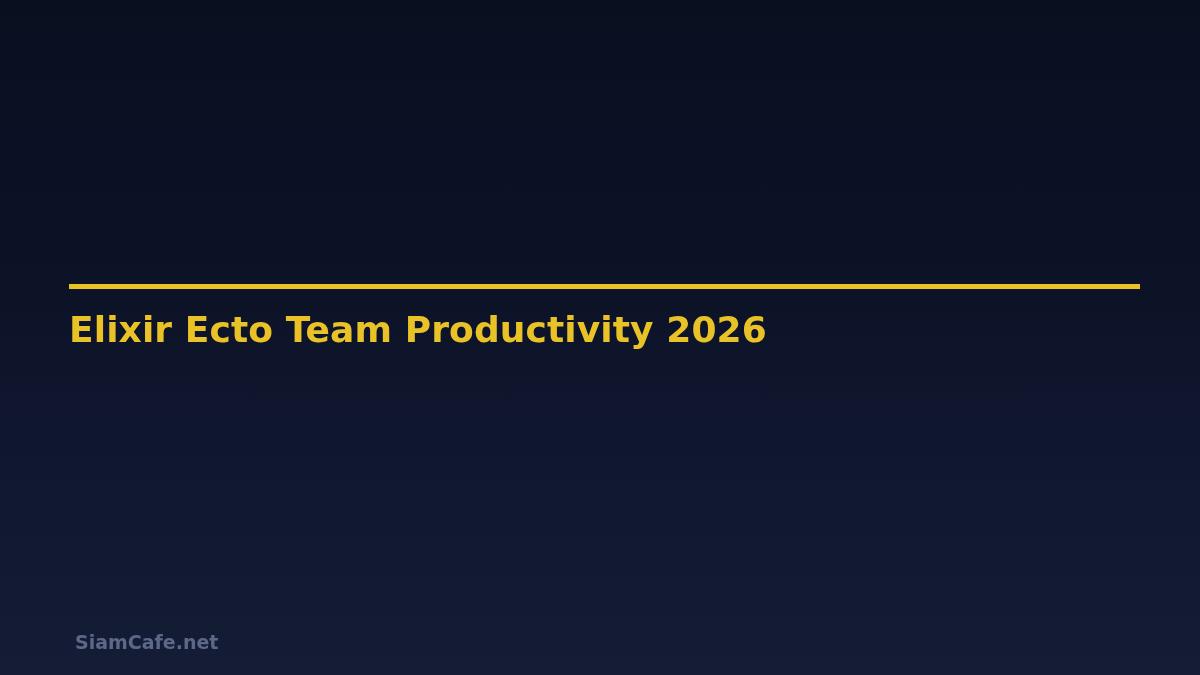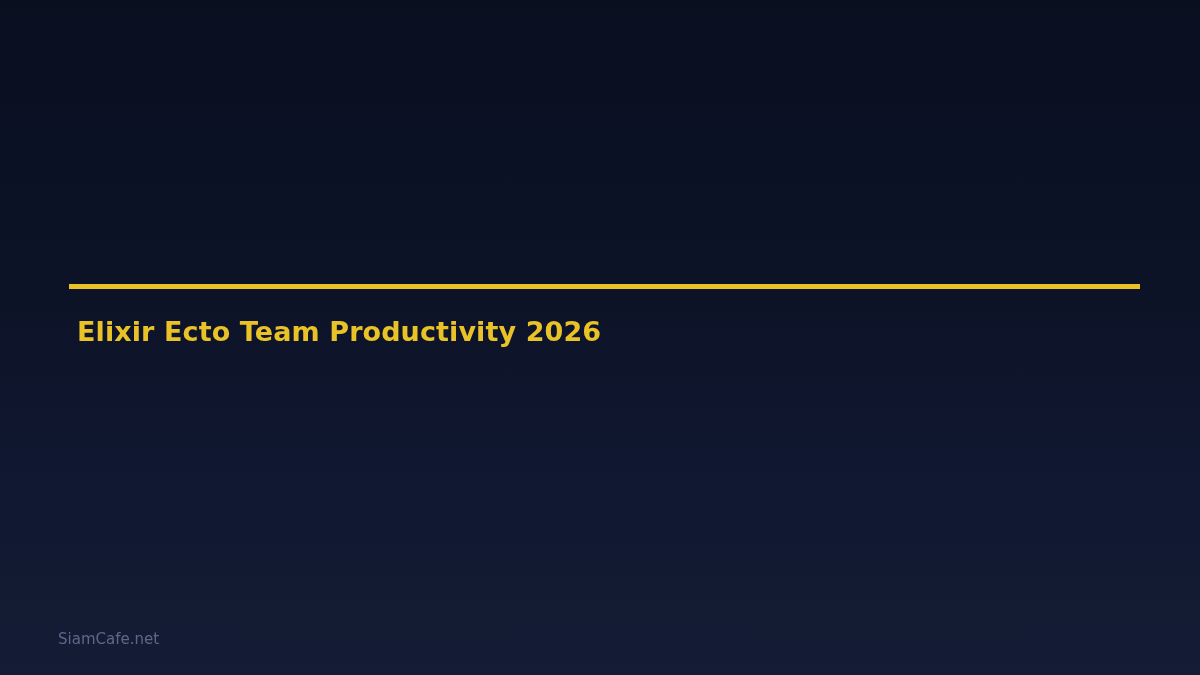--- a/index.html
+++ b/index.html
@@ -35,40 +35,40 @@
   #accent-rule {
     width: 100%;
     height: 5px;
     background: #e9c227;
     border: 0;
     margin: 0;
     padding: 0;
     display: block;
   }
   #slide-title {
-    margin: 8px;
+    margin: 0;
     padding: 0;
-    font-size: 27px;
+    font-size: 36px;
     font-weight: bold;
     line-height: 1.2;
     letter-spacing: 0.1px;
     color: #e9c227;
     position: absolute;
     left: 0;
     top: 24px;
     white-space: nowrap;
   }
 
   
   #footer-brand {
     position: absolute;
-    left: 58px;
+    left: 75px;
     top: 630px;
-    font-size: 15px;
-    font-weight: normal;
+    font-size: 19px;
+    font-weight: bold;
     line-height: 1.3;
     color: #5d6888;
     white-space: nowrap;
   }
 </style>
 </head>
 <body>
 
 <div id="slide">
 

